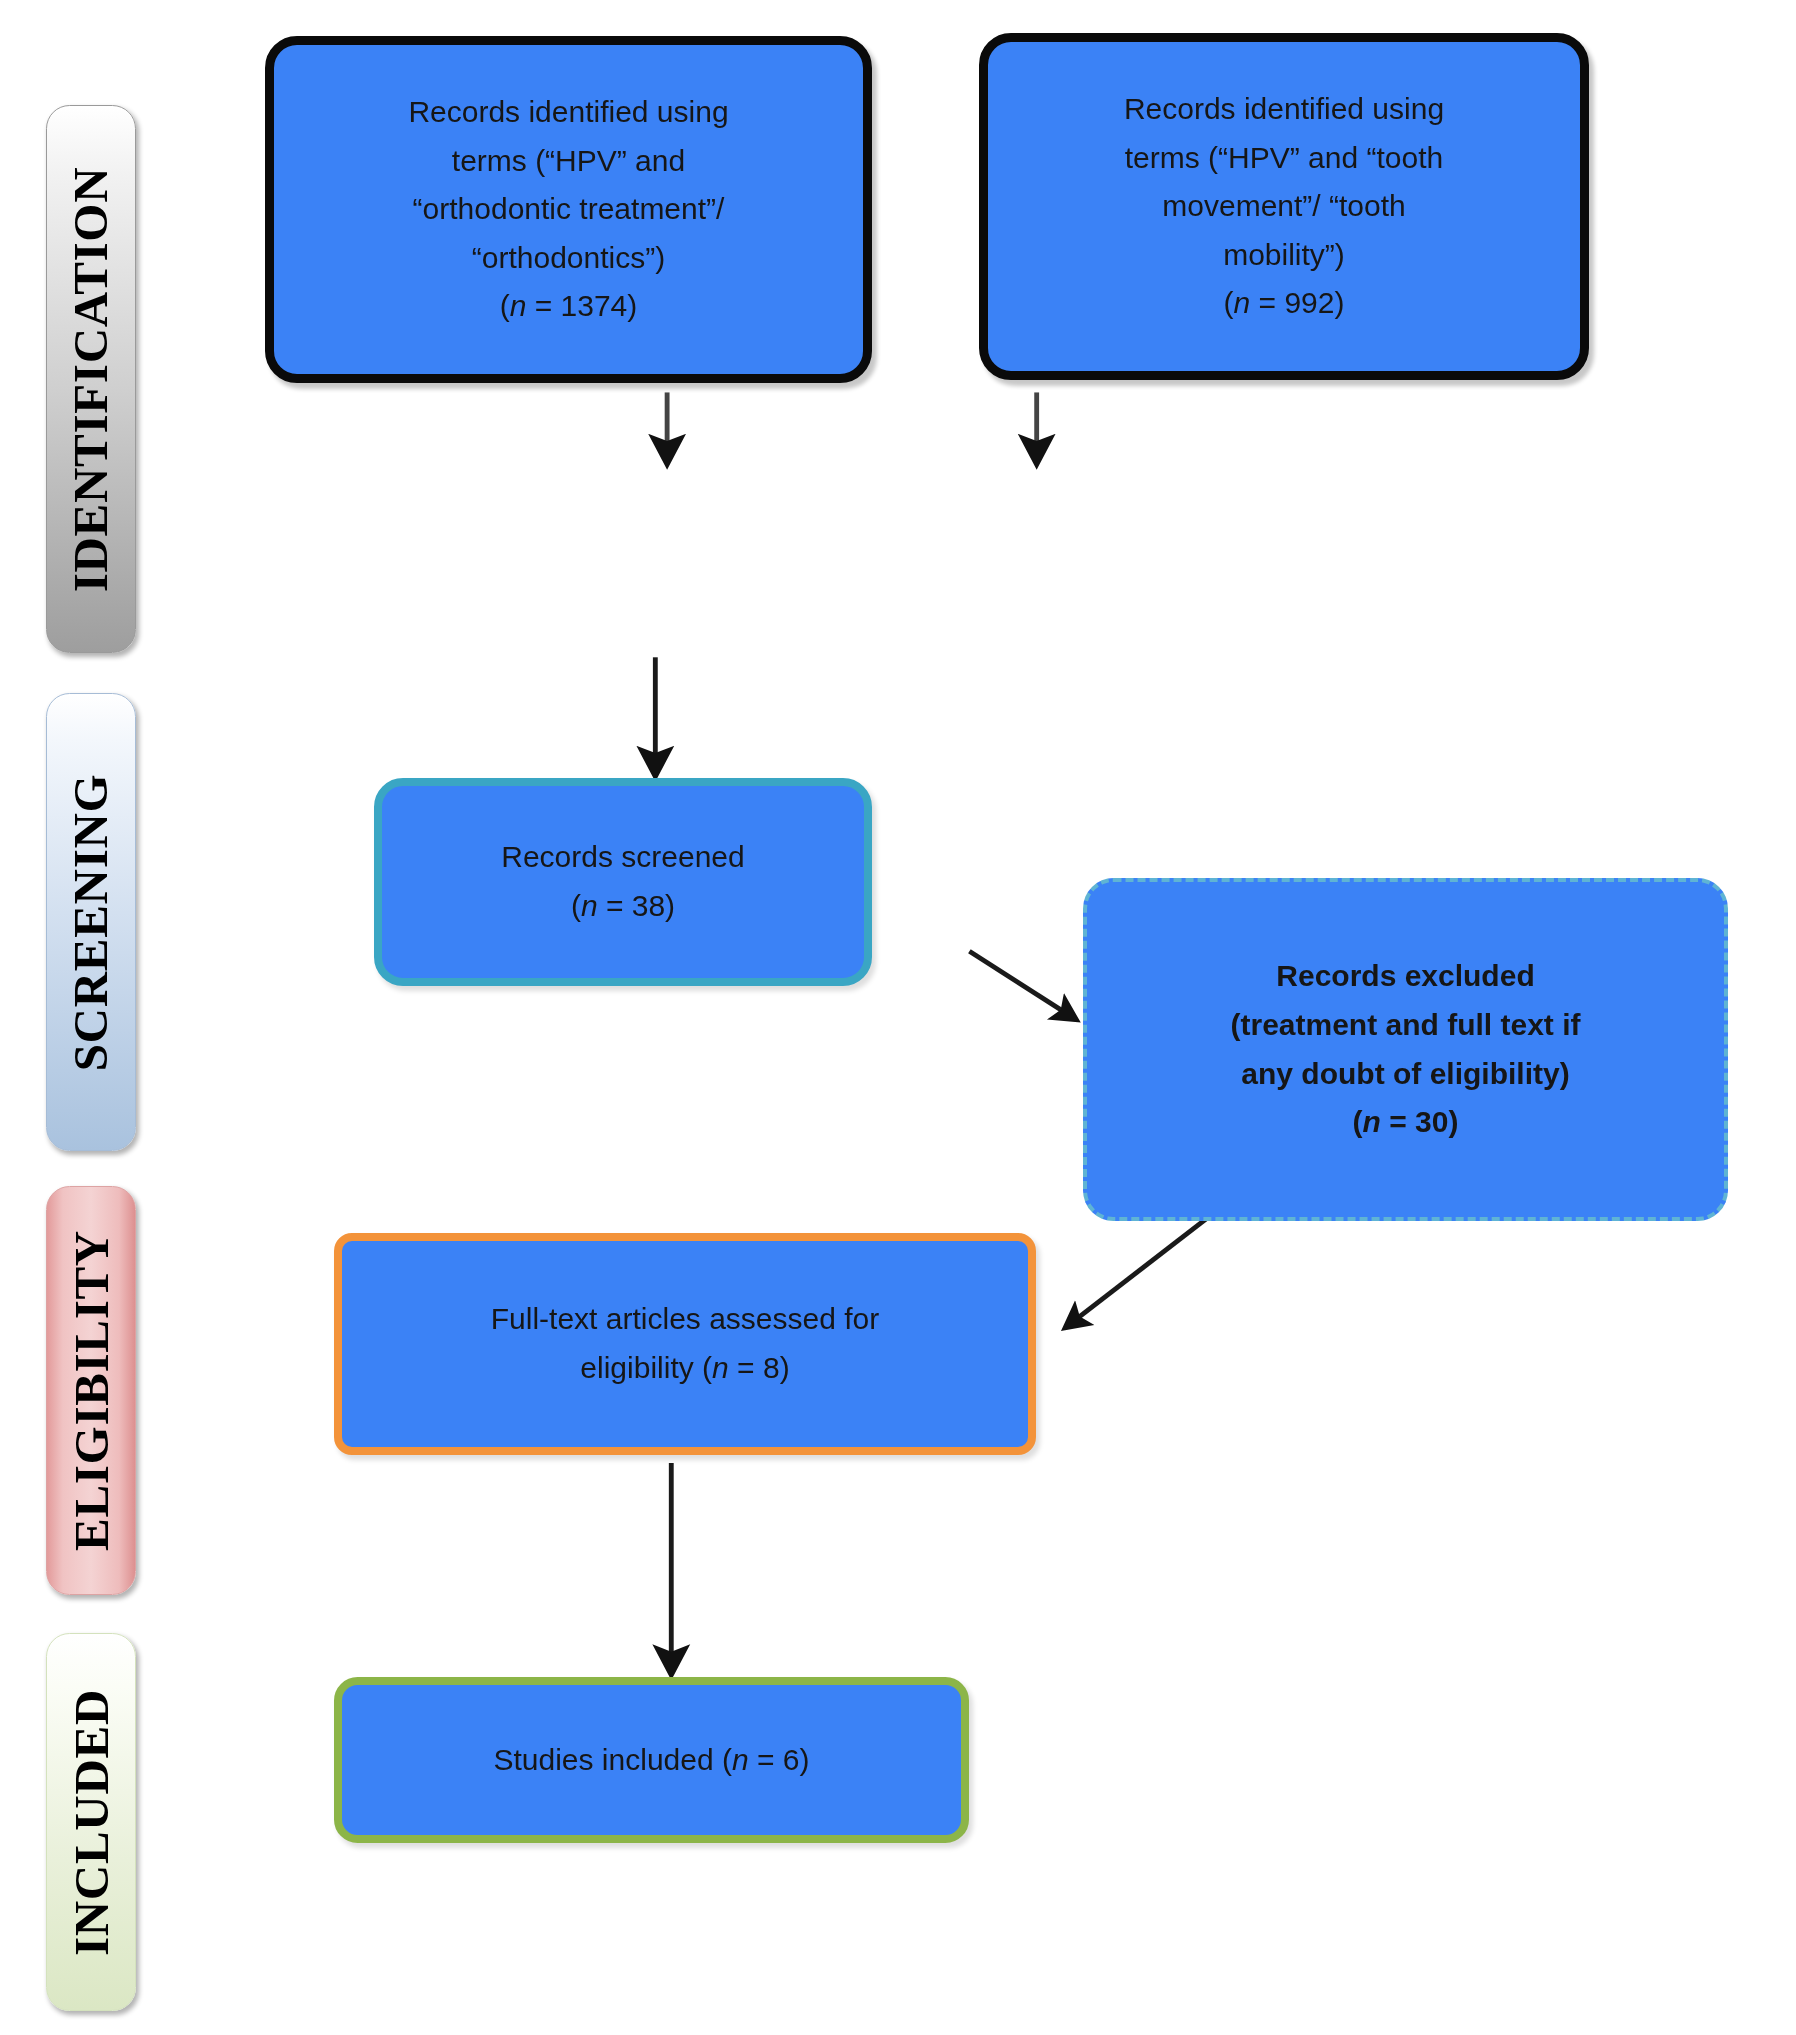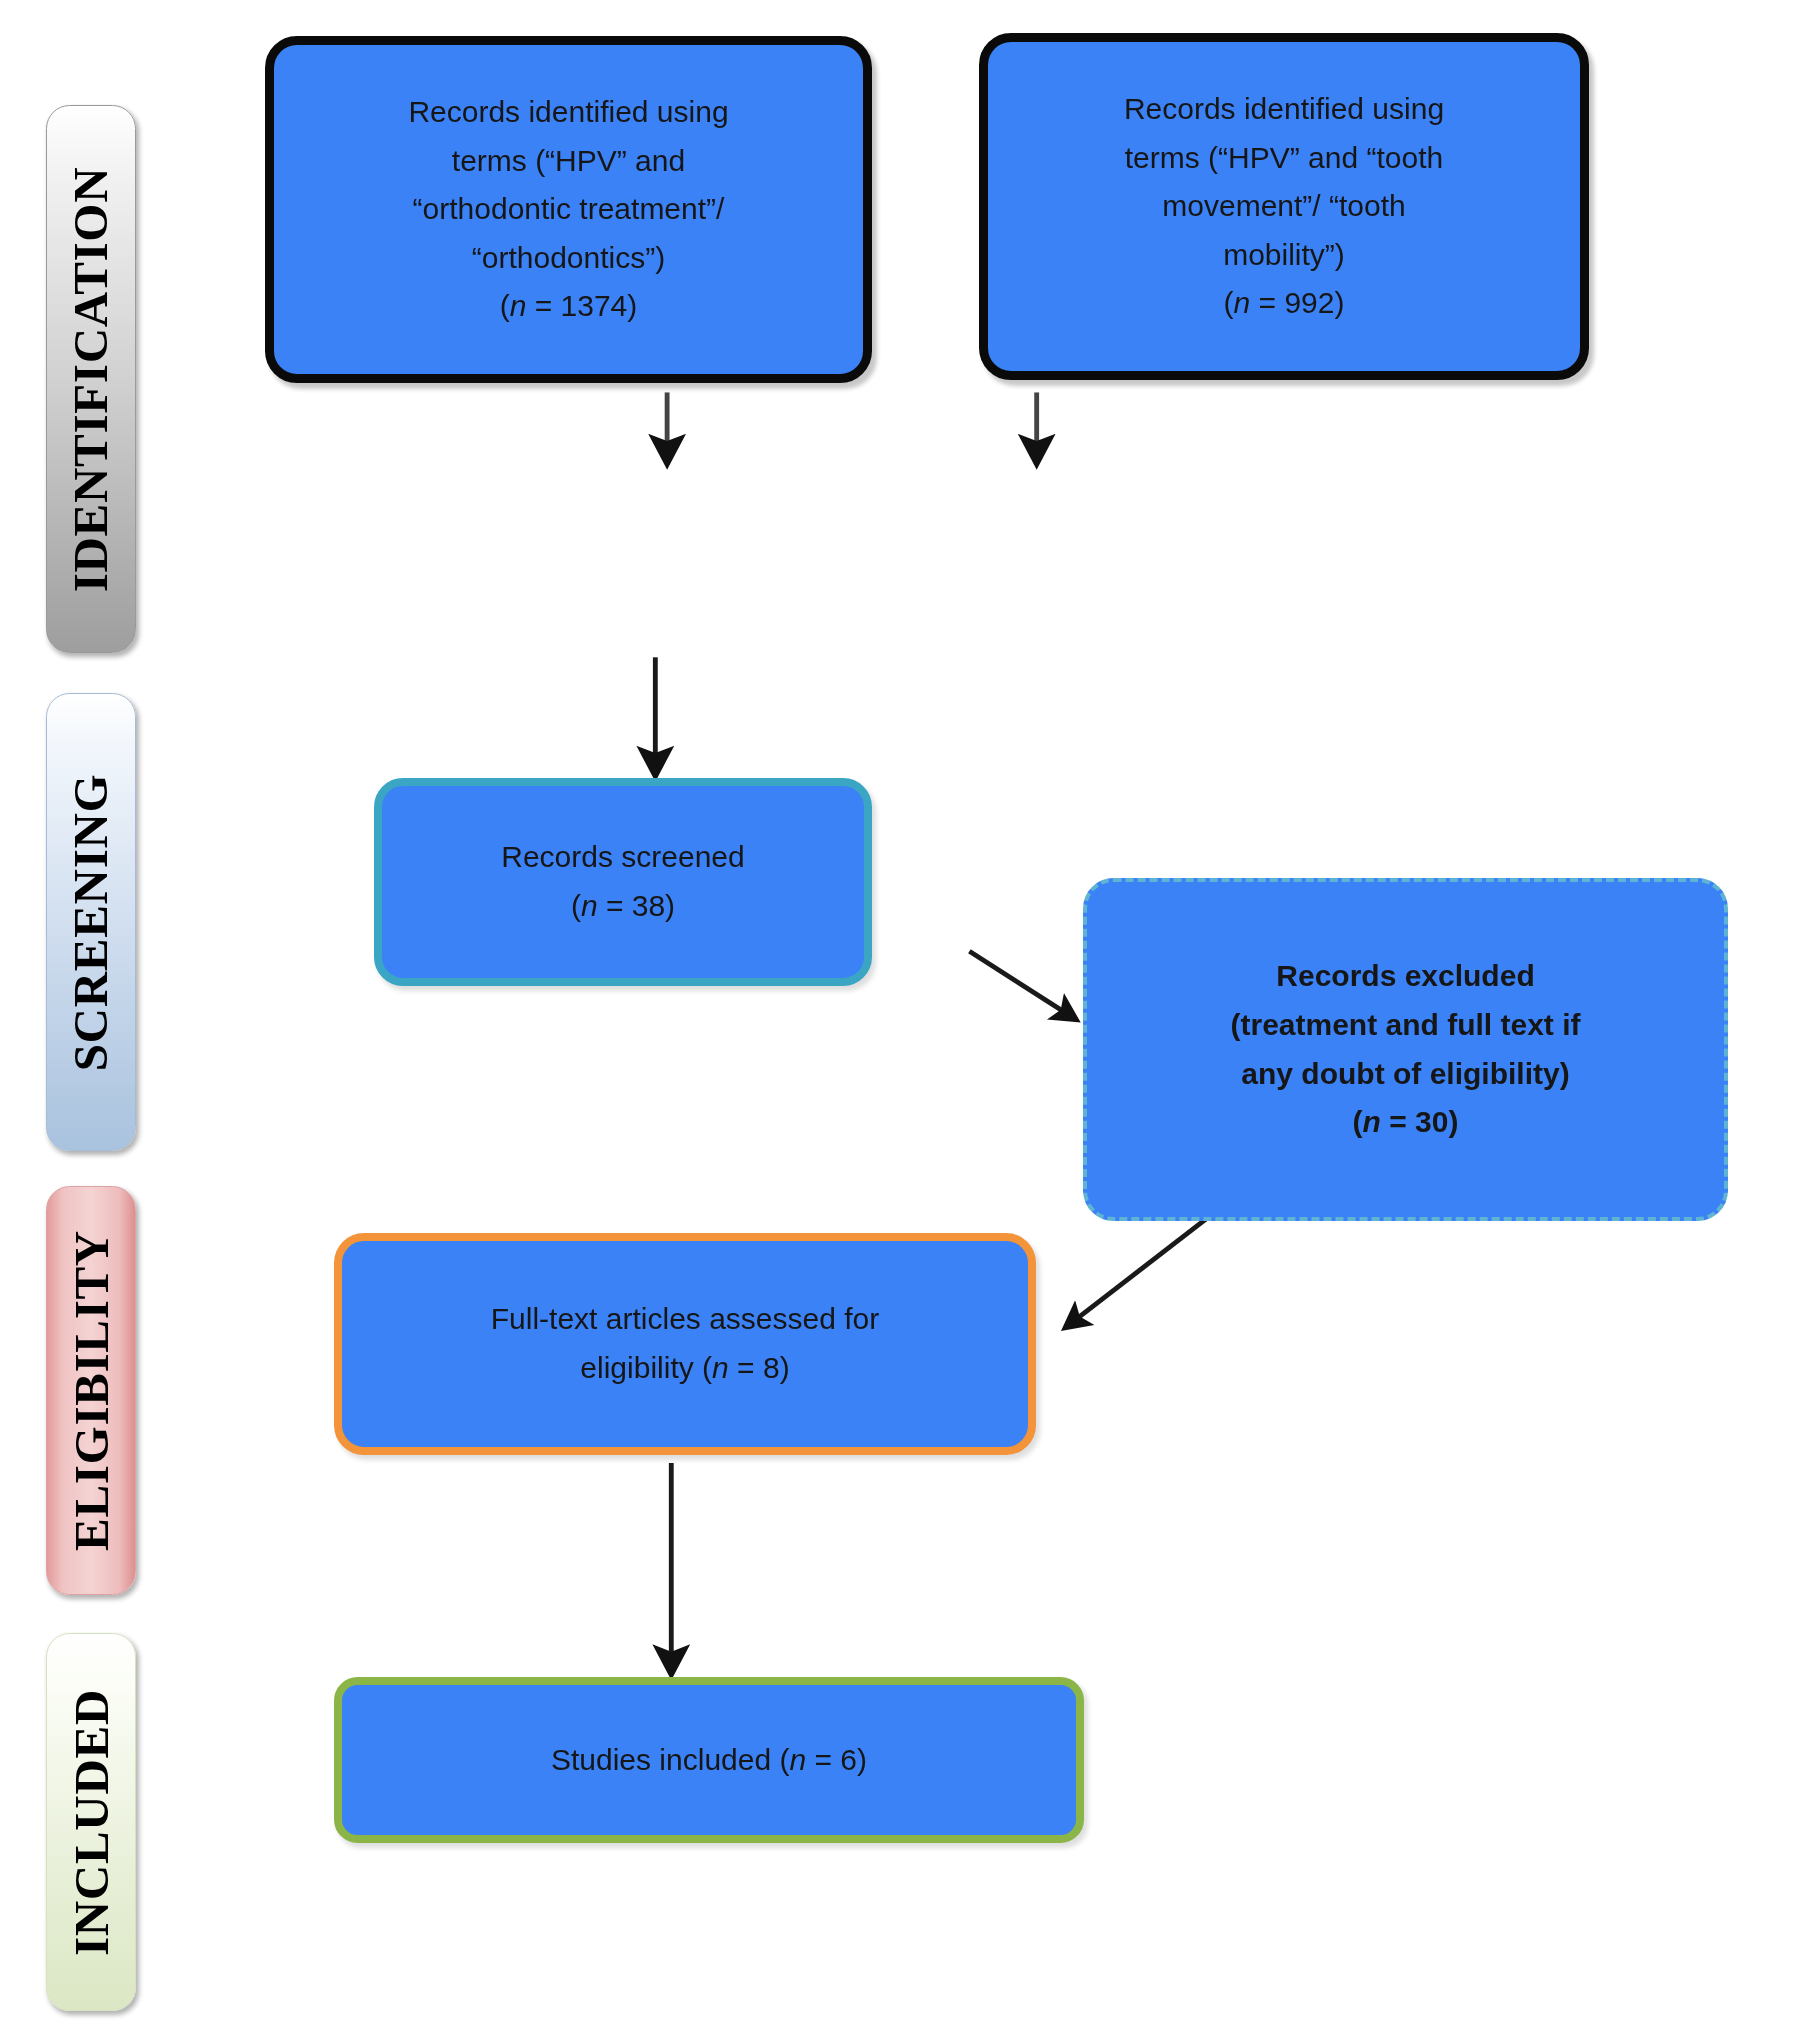--- a/index.html
+++ b/index.html
@@ -81,25 +81,25 @@
     left:374px;top:778px;width:498px;height:208px;
     border:8.3px solid #3aa6c4;border-radius:29px;
     box-shadow:3.5px 4.2px 4.9px rgba(0,0,0,0.13);
   }
   .node-excluded{
     left:1083px;top:878px;width:645px;height:343px;
     border:4.2px dashed #5fb4d4;border-radius:30.5px;font-weight:bold;
   }
   .node-fulltext{
     left:334px;top:1233px;width:702px;height:222px;
-    border:8.3px solid #f3933a;border-radius:30px;
+    border:8.3px solid #f3933a;border-radius:18px;
     box-shadow:3.5px 4.2px 4.9px rgba(0,0,0,0.13);
   }
   .node-included{
-    left:334px;top:1677px;width:750px;height:166px;
+    left:334px;top:1677px;width:635px;height:166px;
     border:8.3px solid #8cb548;border-radius:23.6px;
     box-shadow:3.5px 4.2px 4.9px rgba(0,0,0,0.13);
   }
 
   
   #links{position:absolute;left:0;top:0;width:1796px;height:2035px;pointer-events:none;}
 </style>
 </head>
 <body>
 

